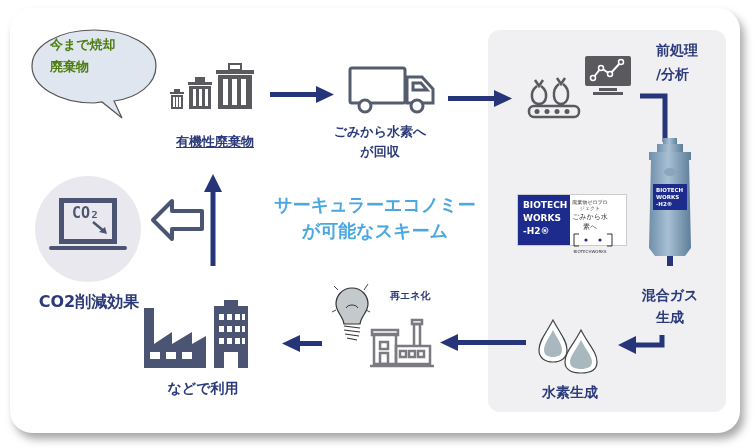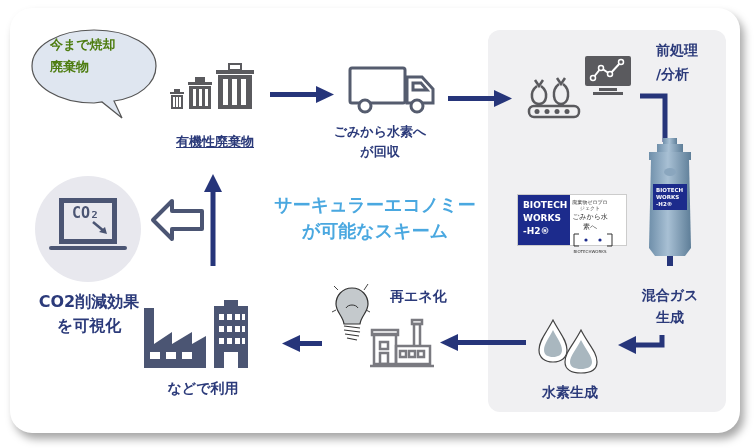--- a/index.html
+++ b/index.html
@@ -187,21 +187,21 @@
   </g>
   <path d="M22 6 C32 6 38 14 38 22 C38 30 31 34 30 42 H14 C13 34 6 30 6 22 C6 14 12 6 22 6 Z" fill="#c4c9cc" stroke="#333" stroke-width="1.2"></path>
   <path d="M16 26 C18 22 26 22 28 26" fill="none" stroke="#333" stroke-width="1"></path>
   <g stroke="#333" stroke-width="1.2" fill="none">
     <path d="M14 44 L30 46"></path>
       <path d="M14 48 L30 50"></path>
       <path d="M15 52 L29 54"></path>
       <path d="M17 56 L27 58"></path>
   </g>
 </svg>
-<div class="lbl" style="left:390px;top:286px;font-size:14px;">再エネ化</div>
+<div class="lbl" style="left:390px;top:286px;font-size:10px;">再エネ化</div>
 
 <svg style="left:370px;top:318px" width="66" height="50" viewBox="0 0 66 50">
   <g fill="none" stroke="#7a7a80" stroke-width="2.5">
     <rect x="4" y="16" width="22" height="30"></rect>
     <rect x="2" y="12" width="26" height="5"></rect>
     <rect x="10" y="24" width="8" height="7"></rect>
     <rect x="10" y="35" width="8" height="11"></rect>
     <rect x="26" y="28" width="34" height="18"></rect>
     <path d="M44 28 V6 H50 V28"></path>
       <rect x="42" y="2" width="10" height="4"></rect>
@@ -258,19 +258,18 @@
   <circle cx="55" cy="55" r="53" fill="#e8e8ee"></circle>
   <rect x="26" y="24" width="58" height="46" fill="#4b5573"></rect>
   <rect x="31" y="29" width="48" height="36" fill="#e8e8ee"></rect>
   <rect x="16" y="72" width="78" height="4" rx="2" fill="#4b5573"></rect>
   <line x1="60" y1="48" x2="72" y2="58" stroke="#4b5573" stroke-width="2.5"></line>
   <polygon points="74,60 66,58 72,53" fill="#4b5573"></polygon>
 </svg>
 <div style="position:absolute;left:72px;top:204px;font-family:'DejaVu Sans Mono',monospace;font-size:15px;color:#4b5573;font-weight:bold;">CO₂</div>
 <div class="lbl" style="left:24px;top:290px;width:130px;font-size:16px;line-height:24px;">
   <div>CO2削減効果</div>
-  <div>を可視化</div>
 </div>
 
 <div class="title" style="left:244px;top:192px;width:262px;">
   <div>サーキュラーエコノミー</div>
   <div>が可能なスキーム</div>
 </div>
 
 </body></html>

